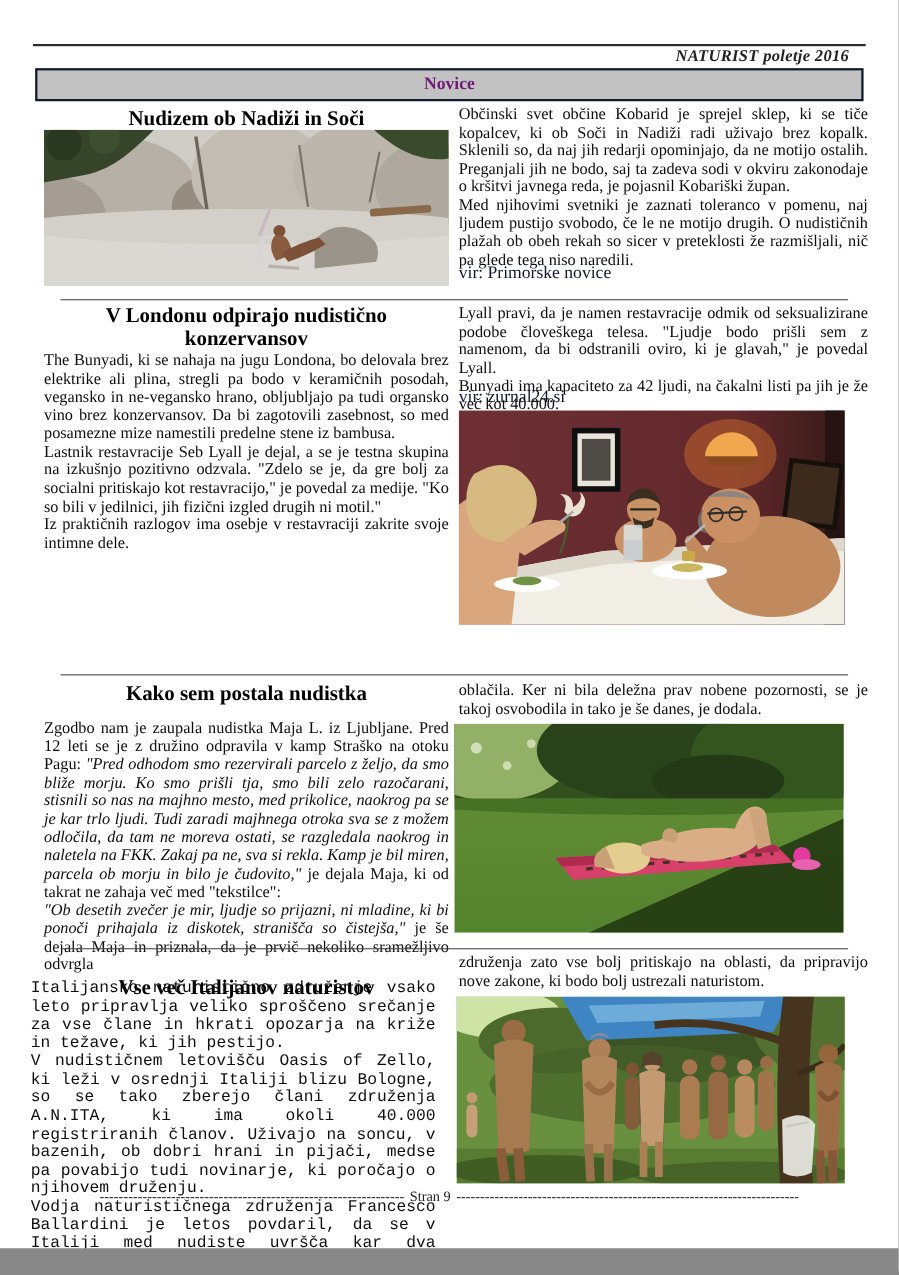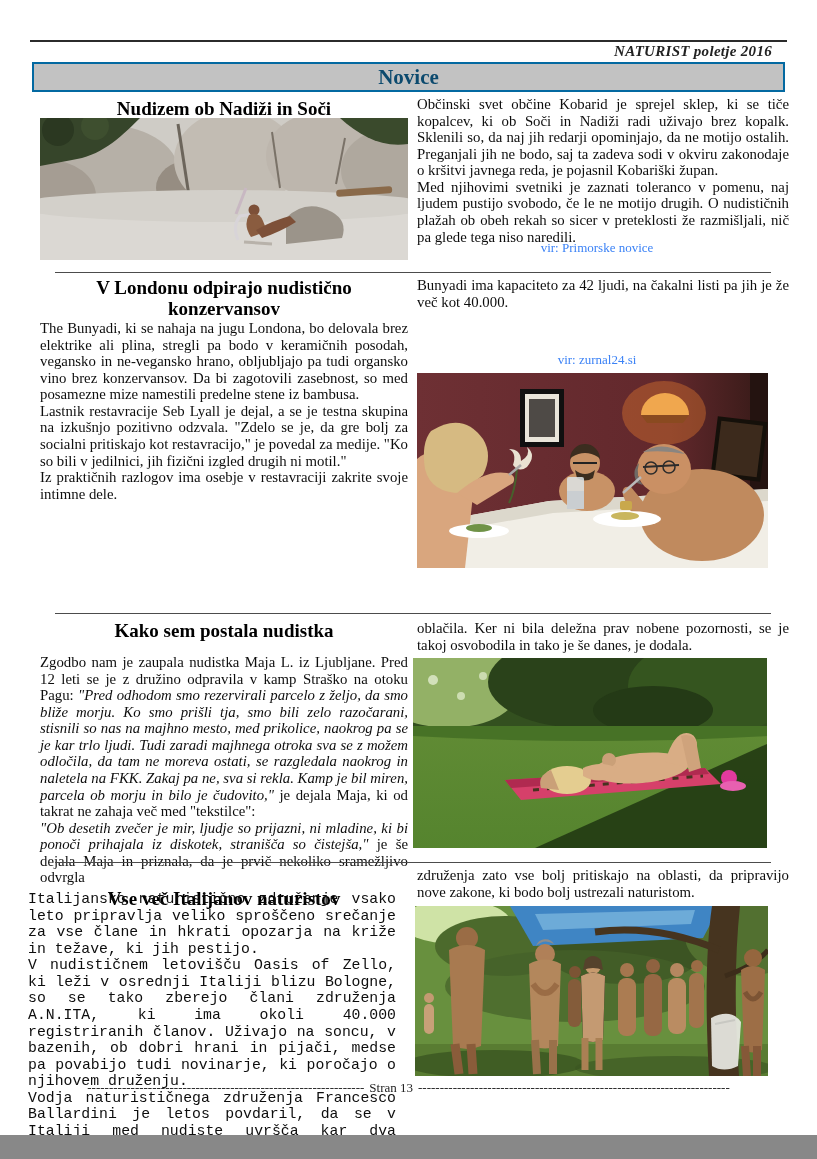--- a/index.html
+++ b/index.html
@@ -7,33 +7,33 @@
     position:relative;width:817px;height:1135px;background:#ffffff;
     font-family:"Liberation Serif", serif;color:#111;margin:0 auto;overflow:hidden;
   }
   .abs{position:absolute;}
   .topline{height:2px;background:#2b2b2b;}
   .masthead{
     font-style:italic;font-weight:bold;font-size:15px;letter-spacing:.3px;
     text-align:right;color:#222;
   }
   .banner{
-    background:#c2c2c2;border:2px solid #0369a1;text-align:center;
-    font-weight:bold;font-size:21px;line-height:26px;color:#0c4a6e;
+    background:#c2c2c2;border:2px solid #0f172a;text-align:center;
+    font-weight:bold;font-size:16px;line-height:26px;color:#701a75;
   }
   .article-title{
     font-weight:bold;font-size:19px;line-height:21px;text-align:center;color:#000;
   }
   .body-text{
     font-size:14.8px;line-height:1.12;text-align:justify;color:#0d0d0d;
   }
   .body-text p{margin:0;}
   .italic{font-style:italic;}
   .source{
-    font-size:13px;text-align:center;color:#3b82f6;
+    font-size:16px;text-align:left;color:#0f172a;
   }
   .divider{height:1px;background:#4c4c4c;}
   .photo{overflow:hidden;background:#ddd;}
   .photo svg{display:block;width:100%;height:100%;}
   .footer-line{
     display:flex;align-items:center;justify-content:center;
     font-size:13px;color:#222;white-space:nowrap;overflow:hidden;
   }
   .footer-line .dashes{letter-spacing:0;overflow:hidden;}
   .footer-line .pagelabel{padding:0 5px;}
@@ -92,20 +92,21 @@
     <div>konzervansov</div>
   </div>
 
   <div class="abs body-text" style="left:40px;top:320px;width:368px;">
     <p>The Bunyadi, ki se nahaja na jugu Londona, bo delovala brez elektrike ali plina, stregli pa bodo v keramičnih posodah, vegansko in ne-vegansko hrano, obljubljajo pa tudi organsko vino brez konzervansov. Da bi zagotovili zasebnost, so med posamezne mize namestili predelne stene iz bambusa.</p>
     <p>Lastnik restavracije Seb Lyall je dejal, a se je testna skupina na izkušnjo pozitivno odzvala. "Zdelo se je, da gre bolj za socialni pritiskajo kot restavracijo," je povedal za medije. "Ko so bili v jedilnici, jih fizični izgled drugih ni motil."</p>
     <p>Iz praktičnih razlogov ima osebje v restavraciji zakrite svoje intimne dele.</p>
   </div>
 
   <div class="abs body-text" style="left:417px;top:277px;width:372px;">
+    <p>Lyall pravi, da je namen restavracije odmik od seksualizirane podobe človeškega telesa. "Ljudje bodo prišli sem z namenom, da bi odstranili oviro, ki je glavah," je povedal Lyall.</p>
     <p>Bunyadi ima kapaciteto za 42 ljudi, na čakalni listi pa jih je že več kot 40.000.</p>
   </div>
   <div class="abs source" style="left:417px;top:352px;width:360px;">vir: zurnal24.si</div>
 
   <div class="abs photo" style="left:417px;top:373px;width:351px;height:195px;">
     <svg viewBox="0 0 351 195" preserveAspectRatio="none">
       <defs>
         <linearGradient id="wallg" x1="0" y1="0" x2="1" y2="0">
           <stop offset="0" stop-color="#6e3034"></stop>
             <stop offset="0.72" stop-color="#62282c"></stop>
@@ -261,17 +262,17 @@
       <path d="M330 86 q8 14 16 0" stroke="#7c5434" stroke-width="5" fill="none"></path>
       <circle cx="14" cy="92" r="5" fill="#c49a72"></circle>
       <rect x="9" y="98" width="10" height="30" rx="5" fill="#c8a078"></rect>
       <path d="M296 112 q20 -10 30 4 l-3 44 q-14 7 -26 0 z" fill="#e9e9e4" opacity="0.92"></path>
       <path d="M300 118 l20 -4" stroke="#c8c8c2" stroke-width="2"></path>
     </svg>
   </div>
 
   <div class="abs footer-line" style="left:40px;top:1080px;width:737px;">
     <span class="dashes">----------------------------------------------------------------</span>
-    <span class="pagelabel">Stran 13</span>
+    <span class="pagelabel">Stran 9</span>
     <span class="dashes">------------------------------------------------------------------------</span>
   </div>
 
 </div>
 
 </body></html>

